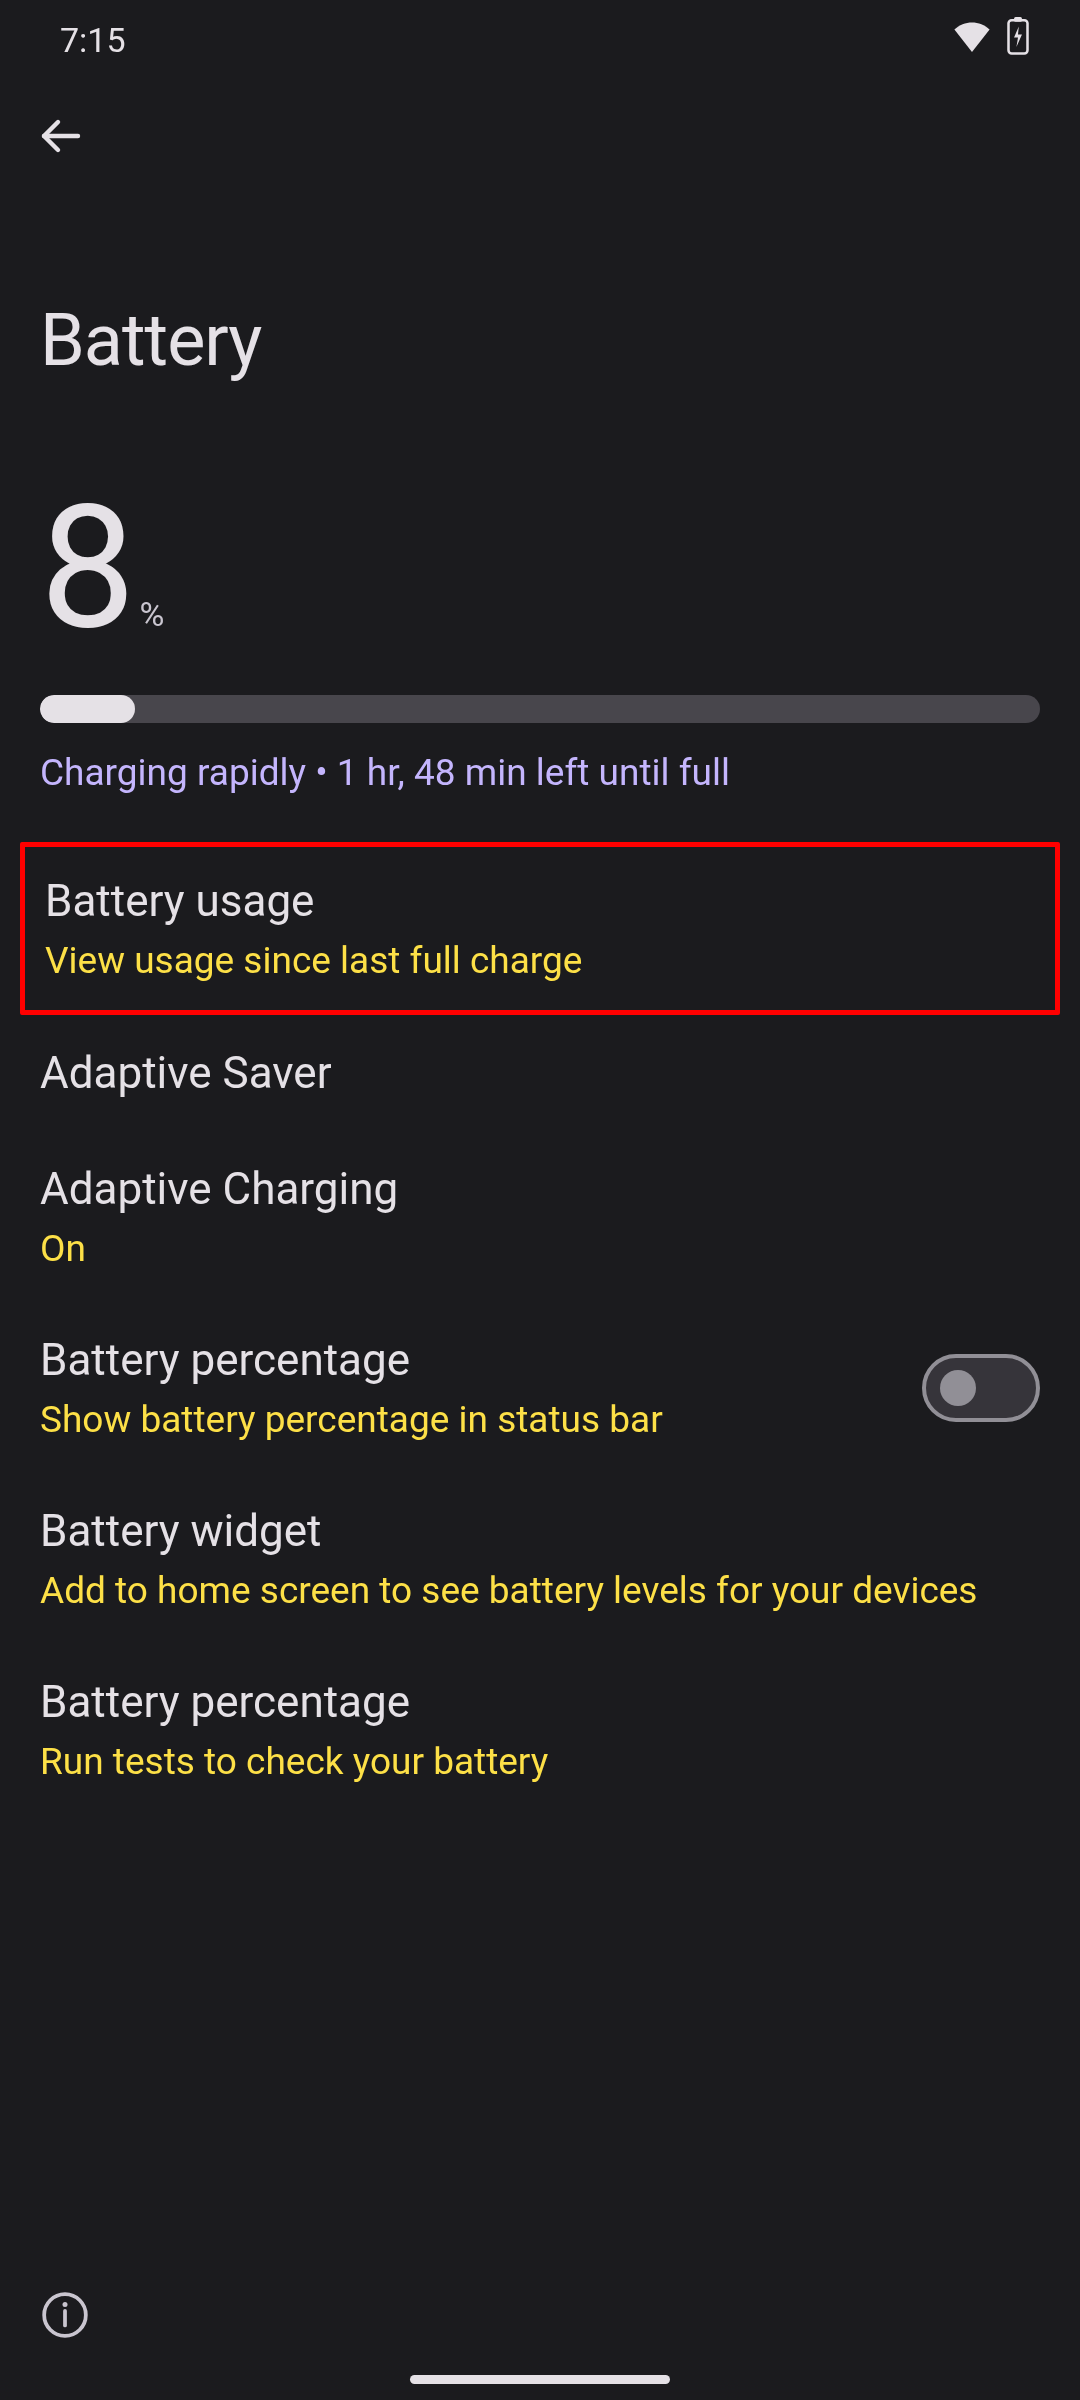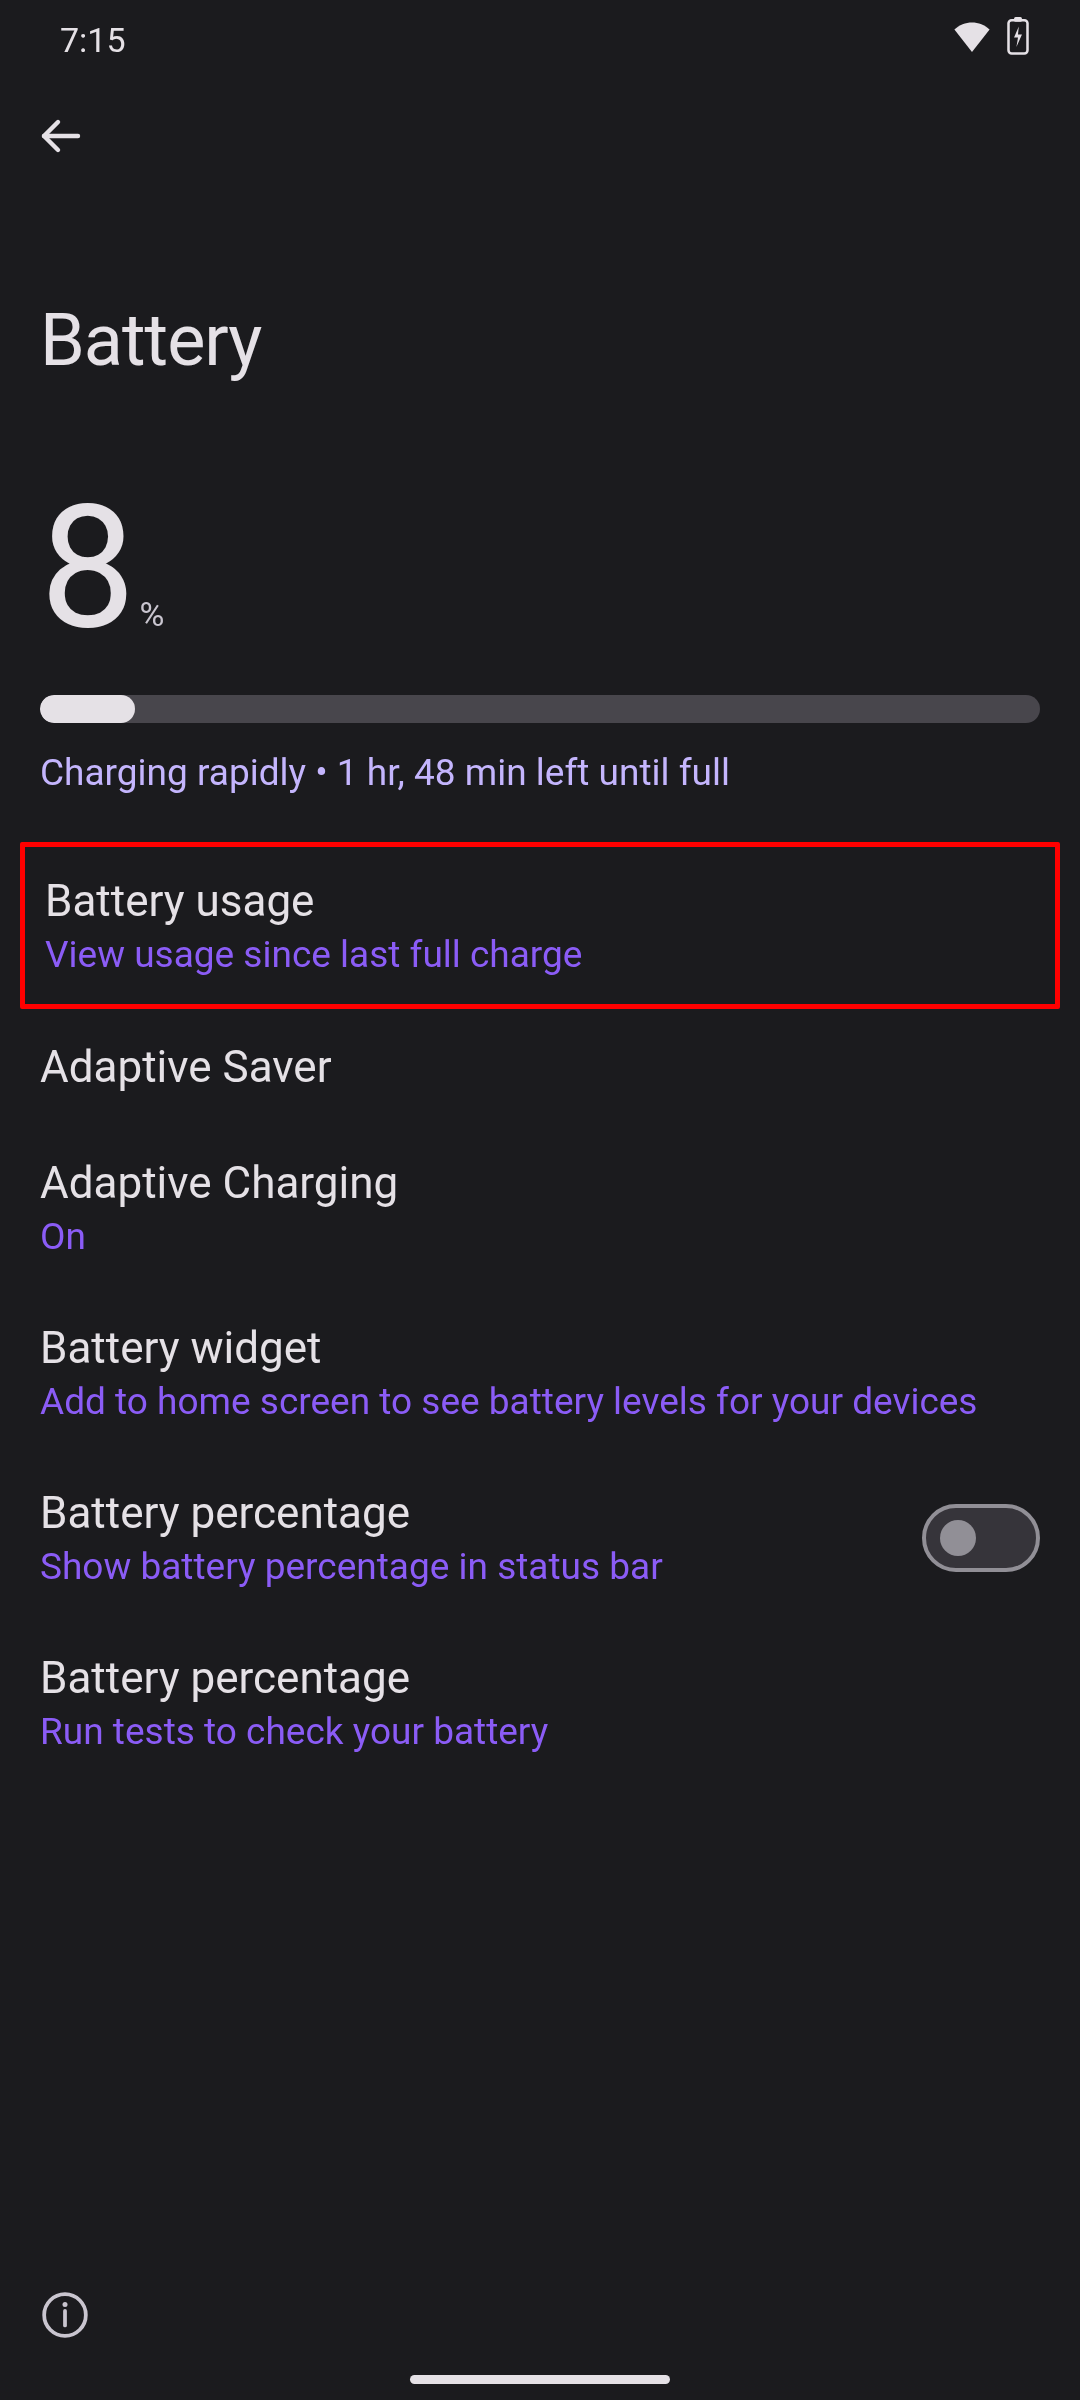--- a/index.html
+++ b/index.html
@@ -92,31 +92,31 @@
   }
   .row {
     padding: 32px 40px 32px 40px;
     display:flex;
     align-items:center;
     justify-content: space-between;
   }
   .row-text {
     display:flex;
     flex-direction: column;
-    gap: 6px;
+    gap: 12px;
     flex: 1;
   }
   .row-title {
     font-size: 44px;
     font-weight: 400;
     color: #e5e1e6;
   }
   .row-sub {
     font-size: 37px;
-    color: #8b5cf6;
+    color: #fde047;
     font-weight: 400;
   }
 
   
   .highlight {
     border: 5px solid #ff0000;
     margin: 0 20px;
     border-radius: 2px;
   }
   .highlight .row { padding: 28px 20px 28px 20px; }
@@ -227,32 +227,32 @@
 
   <div class="row">
     <div class="row-text">
       <span class="row-title">Adaptive Charging</span>
       <span class="row-sub">On</span>
     </div>
   </div>
 
   <div class="row">
     <div class="row-text">
+      <span class="row-title">Battery percentage</span>
+      <span class="row-sub">Show battery percentage in status bar</span>
+    </div>
+    <div class="toggle">
+      <div class="toggle-knob"></div>
+    </div>
+  </div>
+
+  <div class="row">
+    <div class="row-text">
       <span class="row-title">Battery widget</span>
       <span class="row-sub">Add to home screen to see battery levels for your devices</span>
-    </div>
-  </div>
-
-  <div class="row">
-    <div class="row-text">
-      <span class="row-title">Battery percentage</span>
-      <span class="row-sub">Show battery percentage in status bar</span>
-    </div>
-    <div class="toggle">
-      <div class="toggle-knob"></div>
     </div>
   </div>
 
   <div class="row">
     <div class="row-text">
       <span class="row-title">Battery percentage</span>
       <span class="row-sub">Run tests to check your battery</span>
     </div>
   </div>
 

